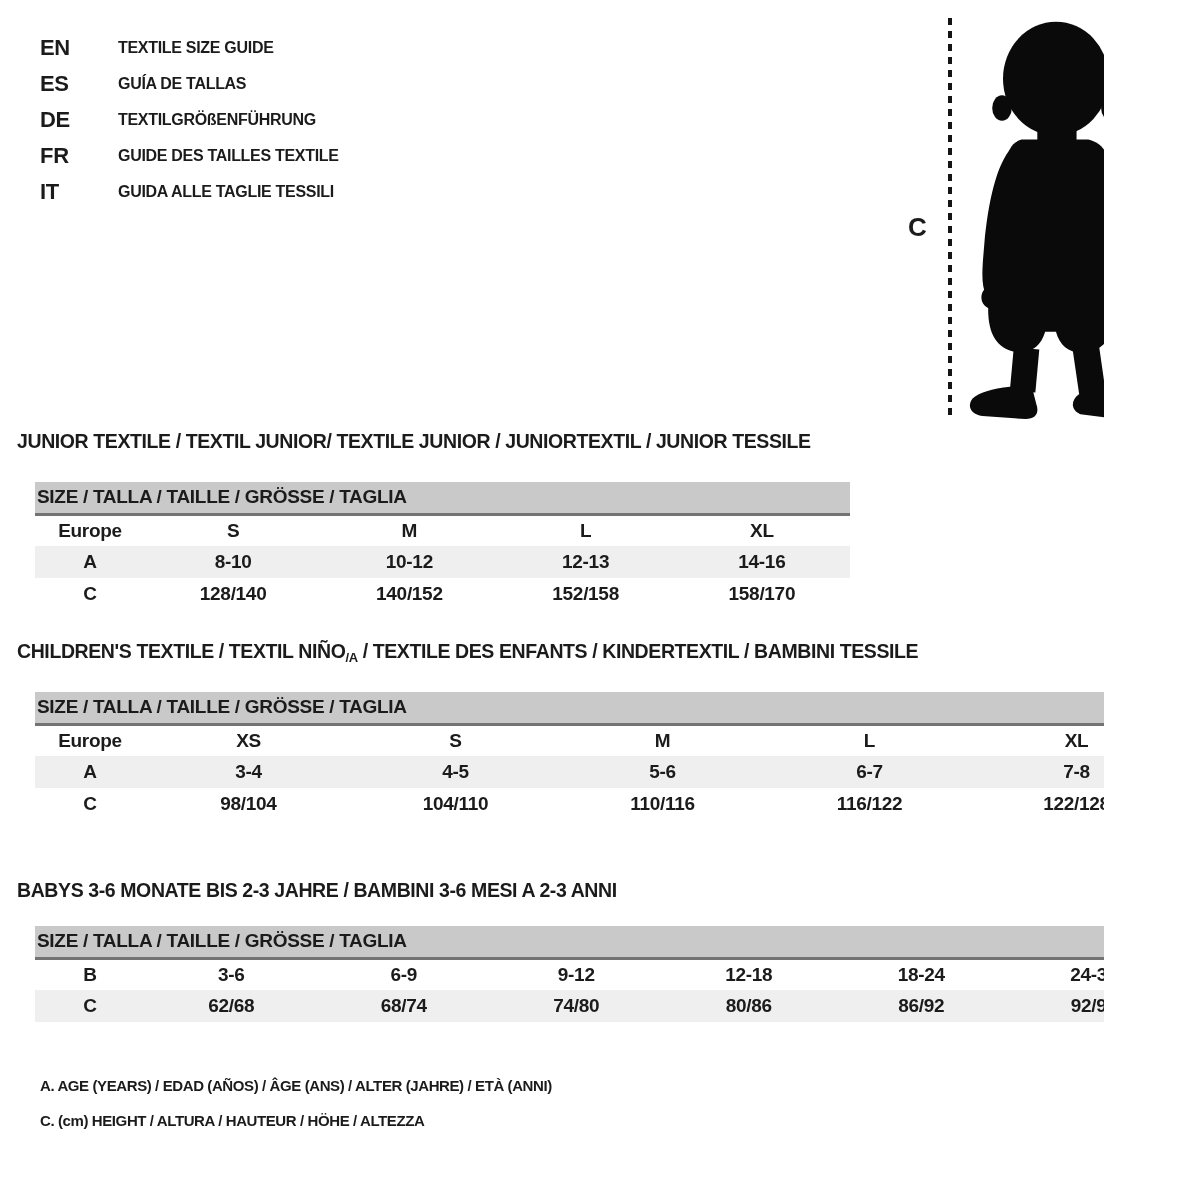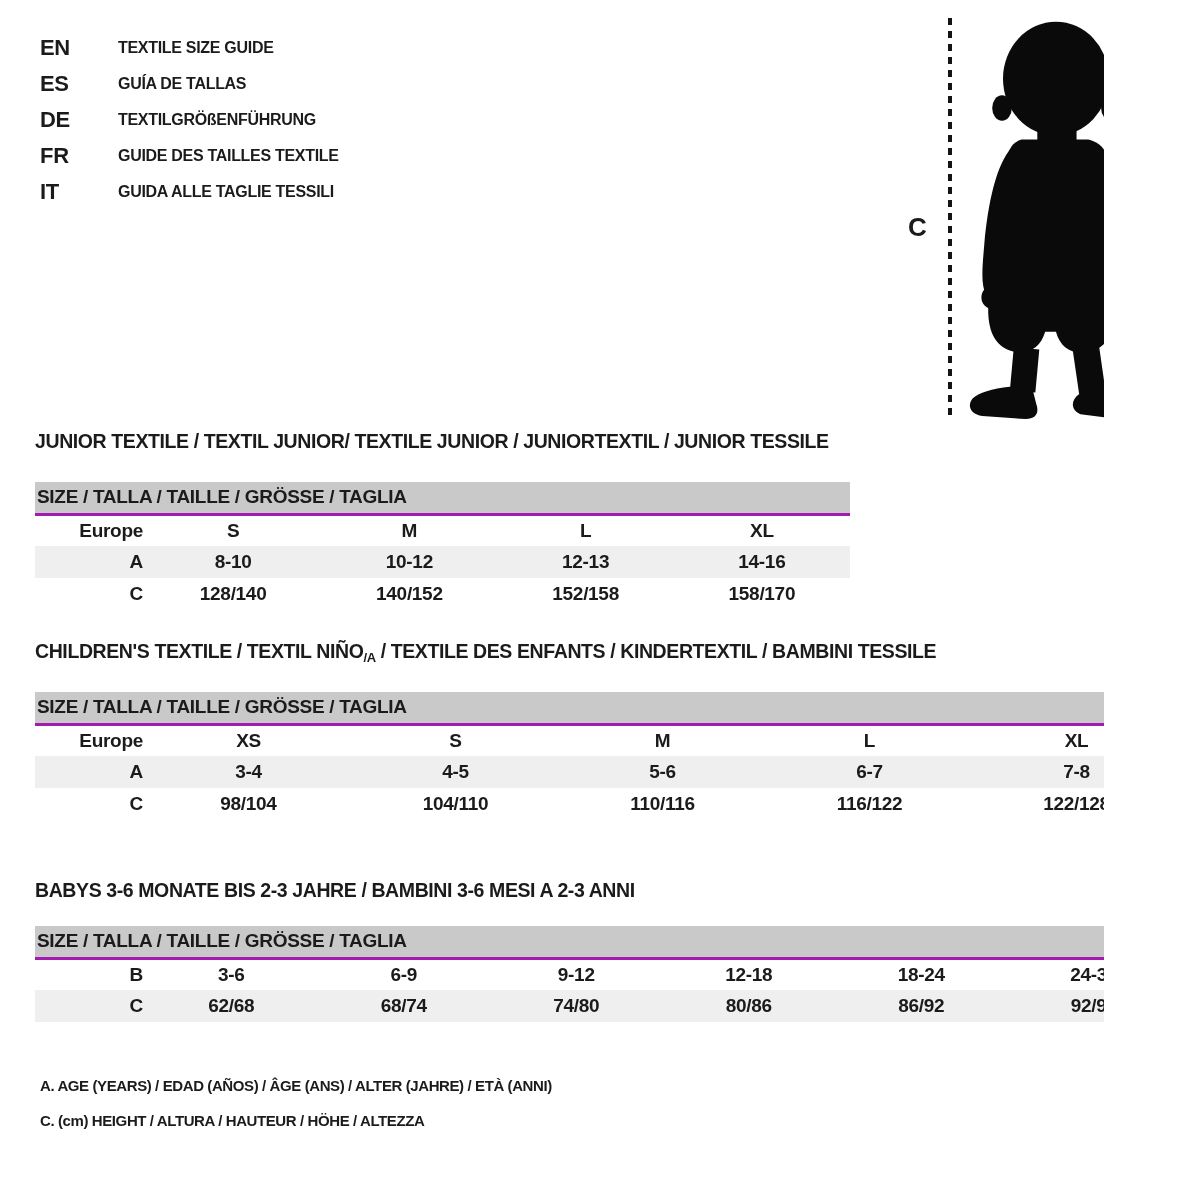--- a/index.html
+++ b/index.html
@@ -30,38 +30,38 @@
     background-image:repeating-linear-gradient(to bottom,#141414 0px,#141414 7px,transparent 7px,transparent 13px);
   }
   .measure-label {
     position:absolute; left:908px; top:212px;
     font-weight:bold; font-size:26px;
   }
   .toddler { position:absolute; left:960px; top:10px; width:188px; height:412px; }
   .toddler svg { width:100%; height:100%; }
   
   .section-title {
-    position:absolute; left:35px;
+    position:absolute; left:17px;
     font-weight:bold; font-size:19.5px; letter-spacing:-0.4px; white-space:nowrap;text-align:center;
   }
   .sub-mark { font-size:13px; vertical-align:-4px; font-weight:bold; }
   
   table.size-table {
     position:absolute; left:35px;
     border-collapse:collapse; table-layout:fixed;
   }
   table.size-table td {
     font-weight:bold; font-size:19px; letter-spacing:-0.3px;
     height:32px; padding:0 2px; white-space:nowrap;
   }
   td.band-cell {
-    background:#c9c9c9; height:29px; border-bottom:3px solid #a21caf;
+    background:#c9c9c9; height:29px; border-bottom:3px solid #737373;
     padding-left:8px; font-size:20px;
   }
-  td.label-cell { text-align:right; padding-left:8px; }
+  td.label-cell { text-align:center; padding-left:8px; }
   td.val-cell { text-align:center; }
   tr.stripe td { background:#efefef; }
   
   .legend { position:absolute; left:40px; top:1068px; }
   .legend-line {
     height:35px; display:flex; align-items:center;
     font-weight:bold; font-size:15px; letter-spacing:-0.4px; white-space:nowrap;
   }
 </style>
 </head>

